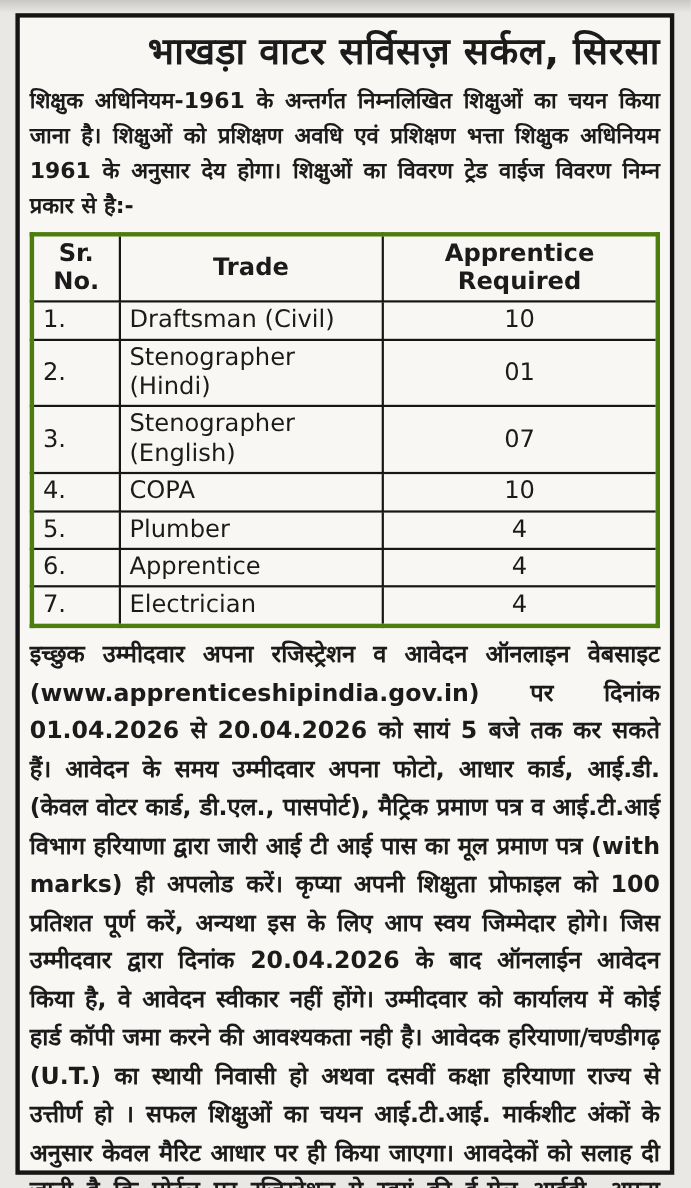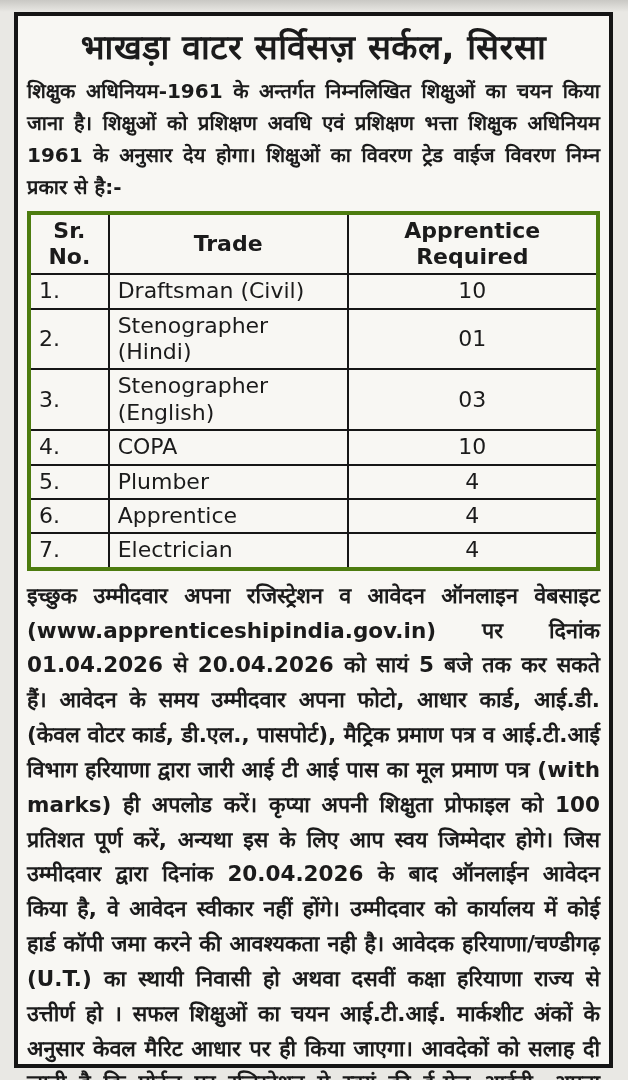--- a/index.html
+++ b/index.html
@@ -16,20 +16,21 @@
     background: linear-gradient(180deg, #c9c8c4 0%, #e9e8e4 12px, #e9e8e4 100%);
   }
   .notice {
     position: absolute;
     left: 14px; top: 12px; right: 15px; bottom: 12px;
     background: #f8f7f3;
     border: 4px solid #151515;
     padding: 6px 9px 4px 9px;
     display: flex;
     flex-direction: column;
+    align-items: flex-end;
   }
   .title {
     text-align: center;
     font-size: 34px;
     font-weight: 700;
     letter-spacing: 0.5px;
     padding: 4px 0 6px 0;
     line-height: 1.25;
   }
   .intro {
@@ -91,21 +92,21 @@
           <td class="col-req">10</td>
         </tr>
         <tr>
           <td class="col-sr">2.</td>
           <td class="col-trade">Stenographer (Hindi)</td>
           <td class="col-req">01</td>
         </tr>
         <tr>
           <td class="col-sr">3.</td>
           <td class="col-trade">Stenographer (English)</td>
-          <td class="col-req">03</td>
+          <td class="col-req">07</td>
         </tr>
         <tr>
           <td class="col-sr">4.</td>
           <td class="col-trade">COPA</td>
           <td class="col-req">10</td>
         </tr>
         <tr>
           <td class="col-sr">5.</td>
           <td class="col-trade">Plumber</td>
           <td class="col-req">4</td>

